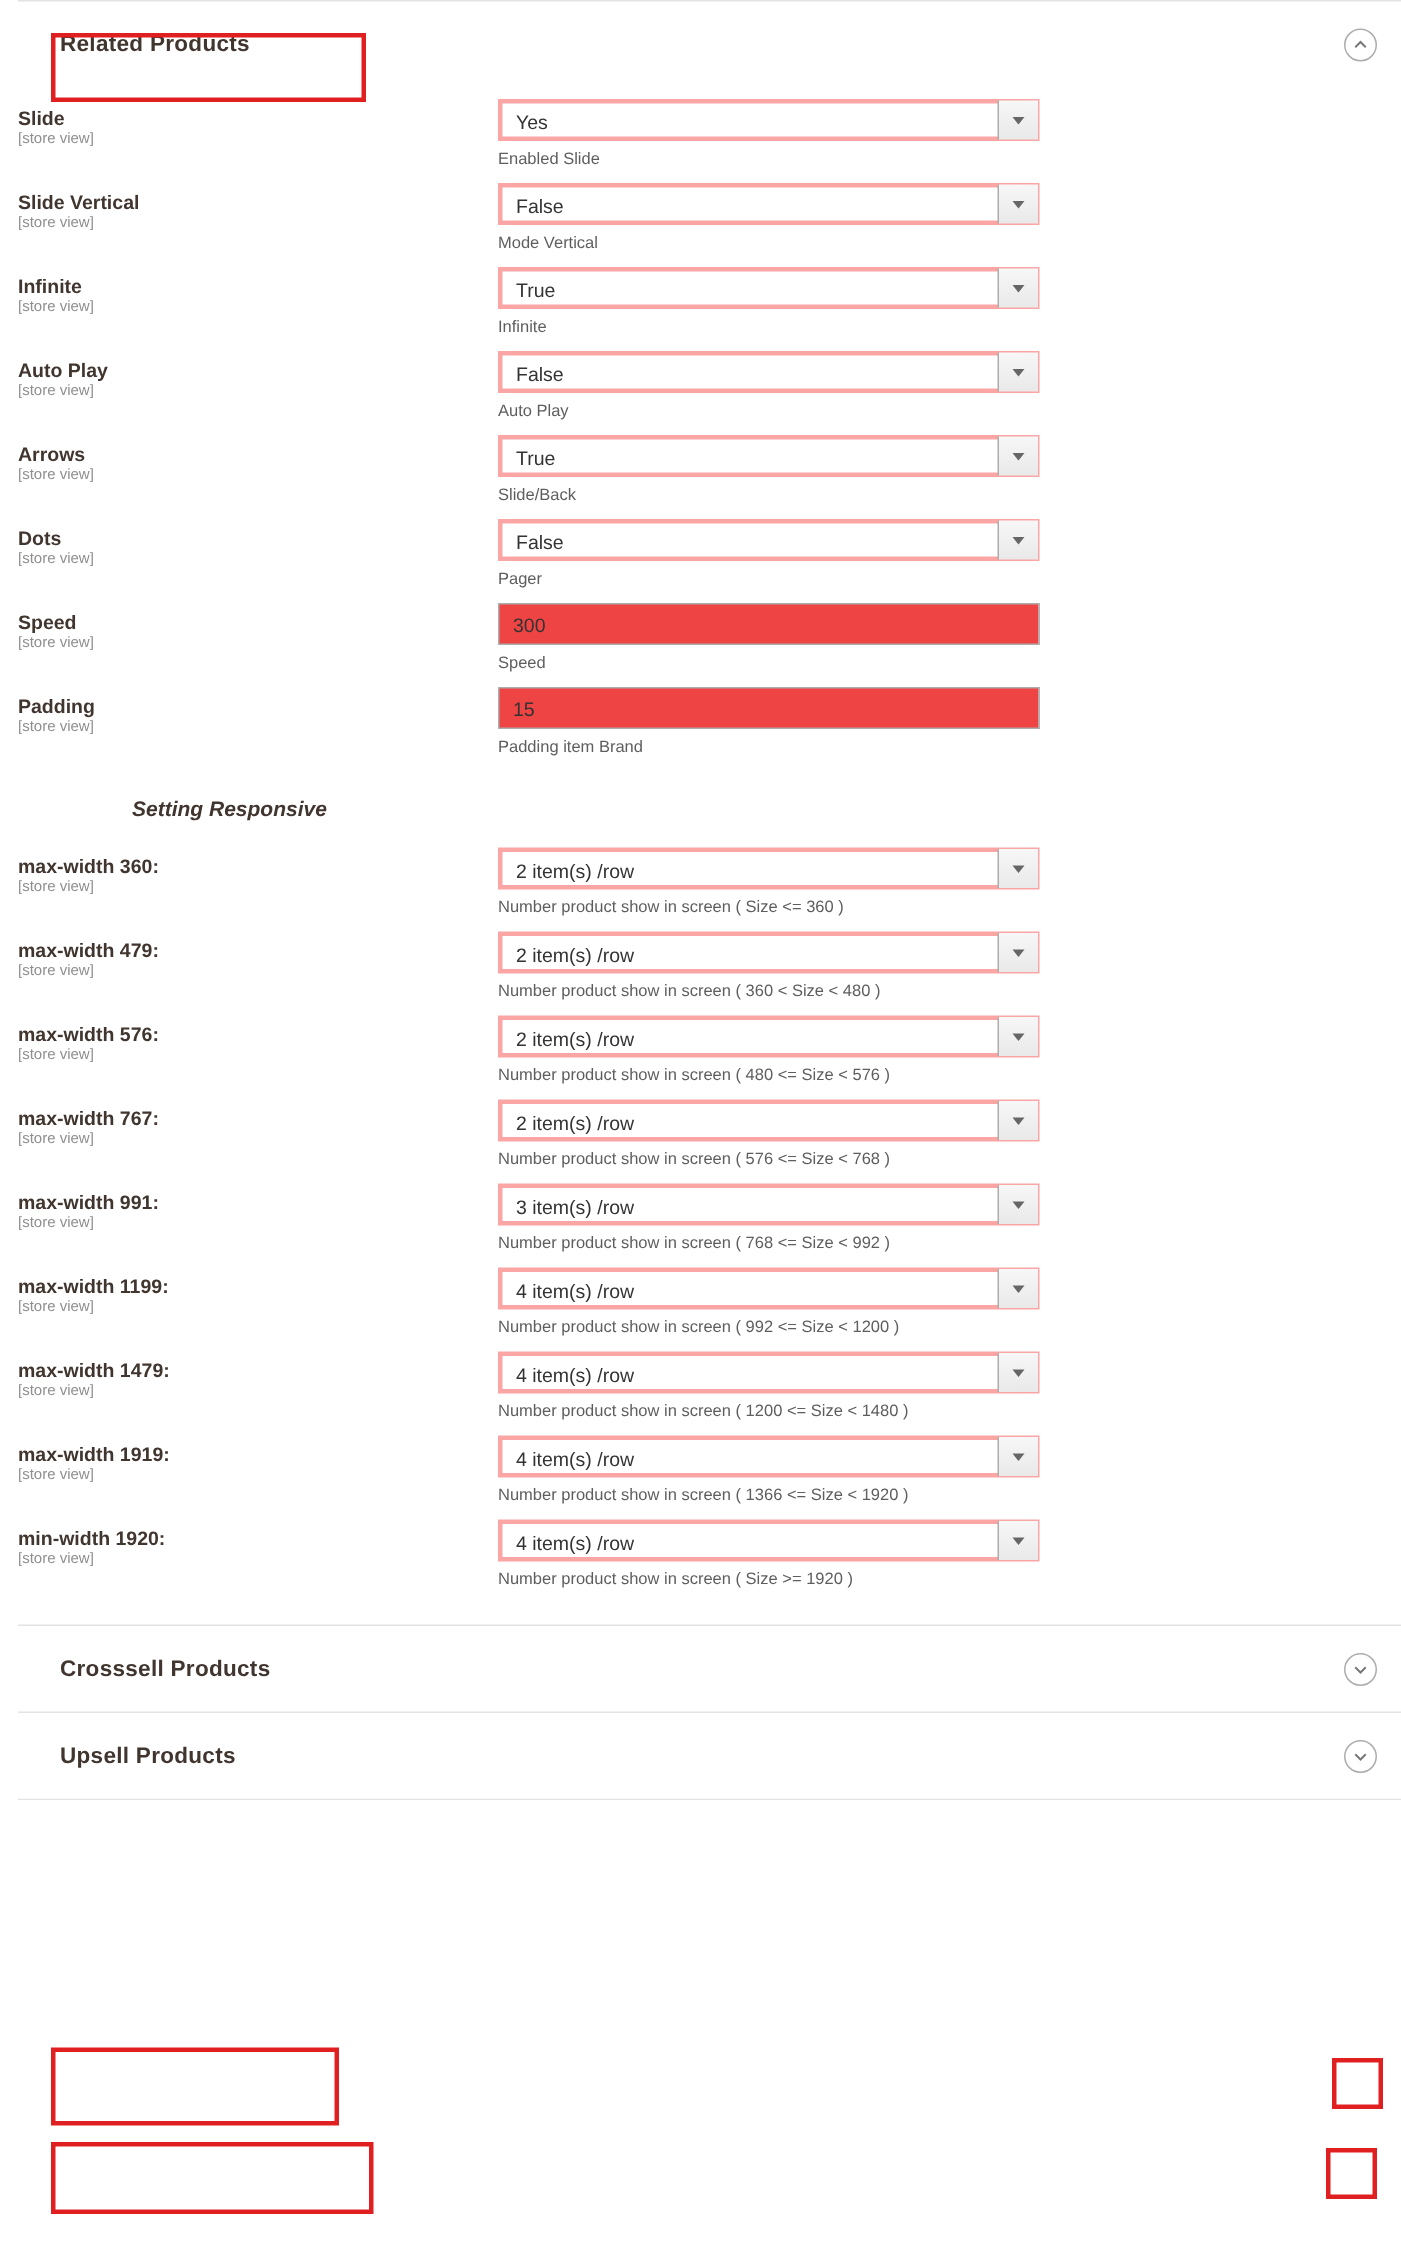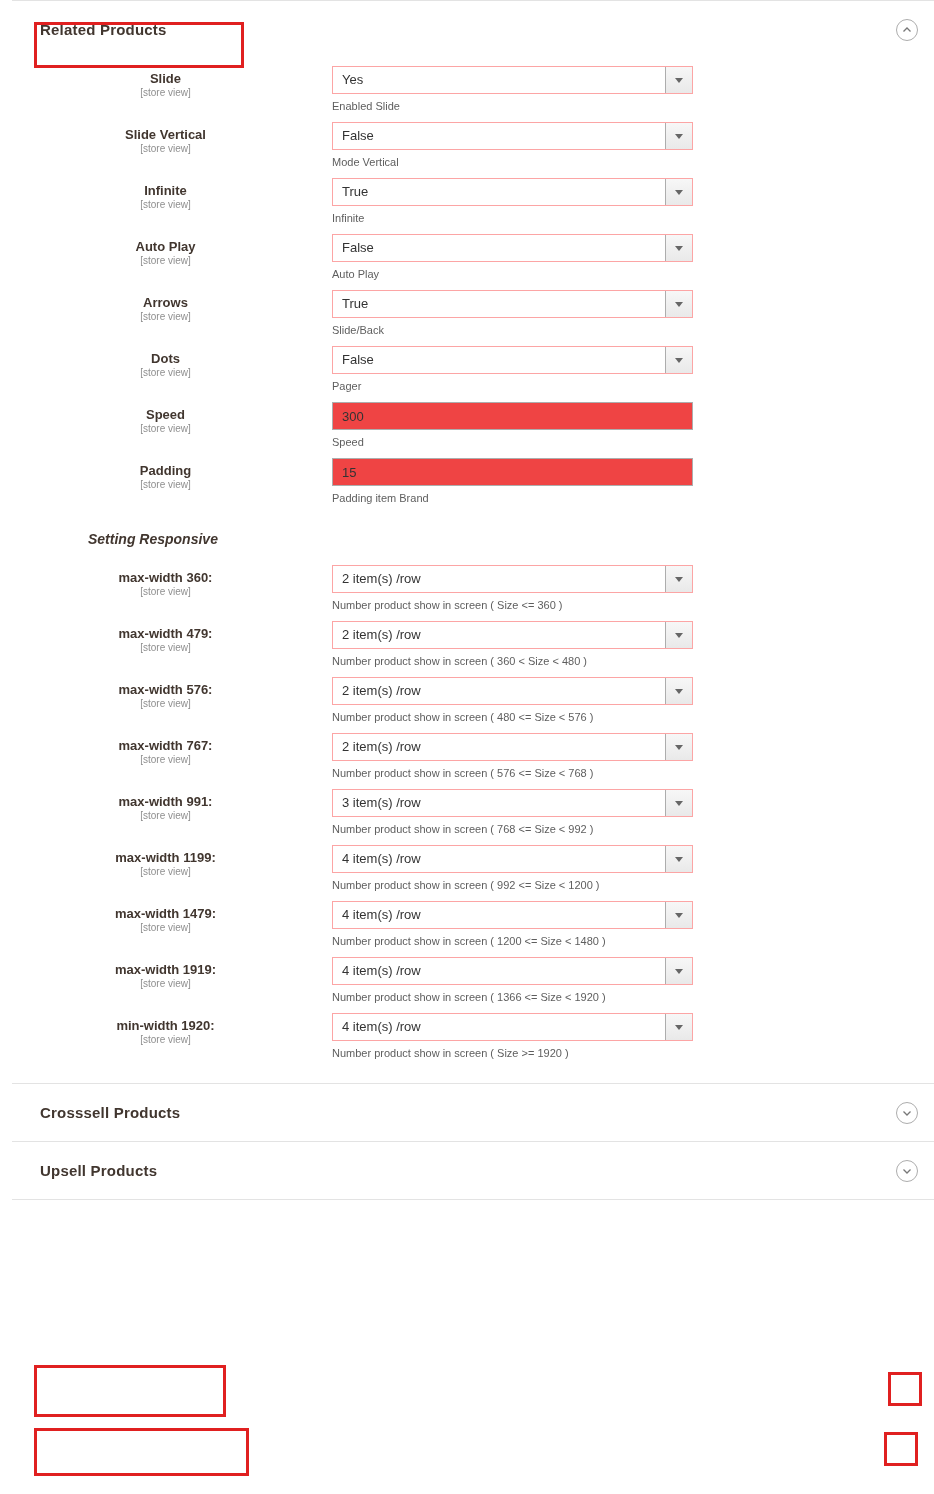--- a/index.html
+++ b/index.html
@@ -72,21 +72,21 @@
 
   
   .form-body { padding: 8px 0 14px 0; }
   .field-row {
     display: flex;
     align-items: flex-start;
     margin-bottom: 9px;
   }
   .field-label {
     width: 320px;
-    text-align: center;
+    text-align: left;
     padding-right: 13px;
     padding-top: 5px;
     flex: 0 0 320px;
   }
   .field-label .lbl {
     font-size: 13px;
     font-weight: bold;
     color: #41362f;
     display: block;
     line-height: 15px;
@@ -100,21 +100,21 @@
   }
   .field-control { flex: 1 1 auto; }
   .select-wrap {
     position: relative;
     width: 361px;
     height: 28px;
   }
   .select-wrap .sel {
     width: 100%;
     height: 28px;
-    border: 1px solid #fca5a5;
+    border: 3px solid #fca5a5;
     background: #ffffff;
     font-size: 13px;
     color: #333;
     padding: 0 34px 0 9px;
     line-height: 26px;
     display: block;
     overflow: hidden;
     white-space: nowrap;
   }
   .select-wrap .arrow-btn {

